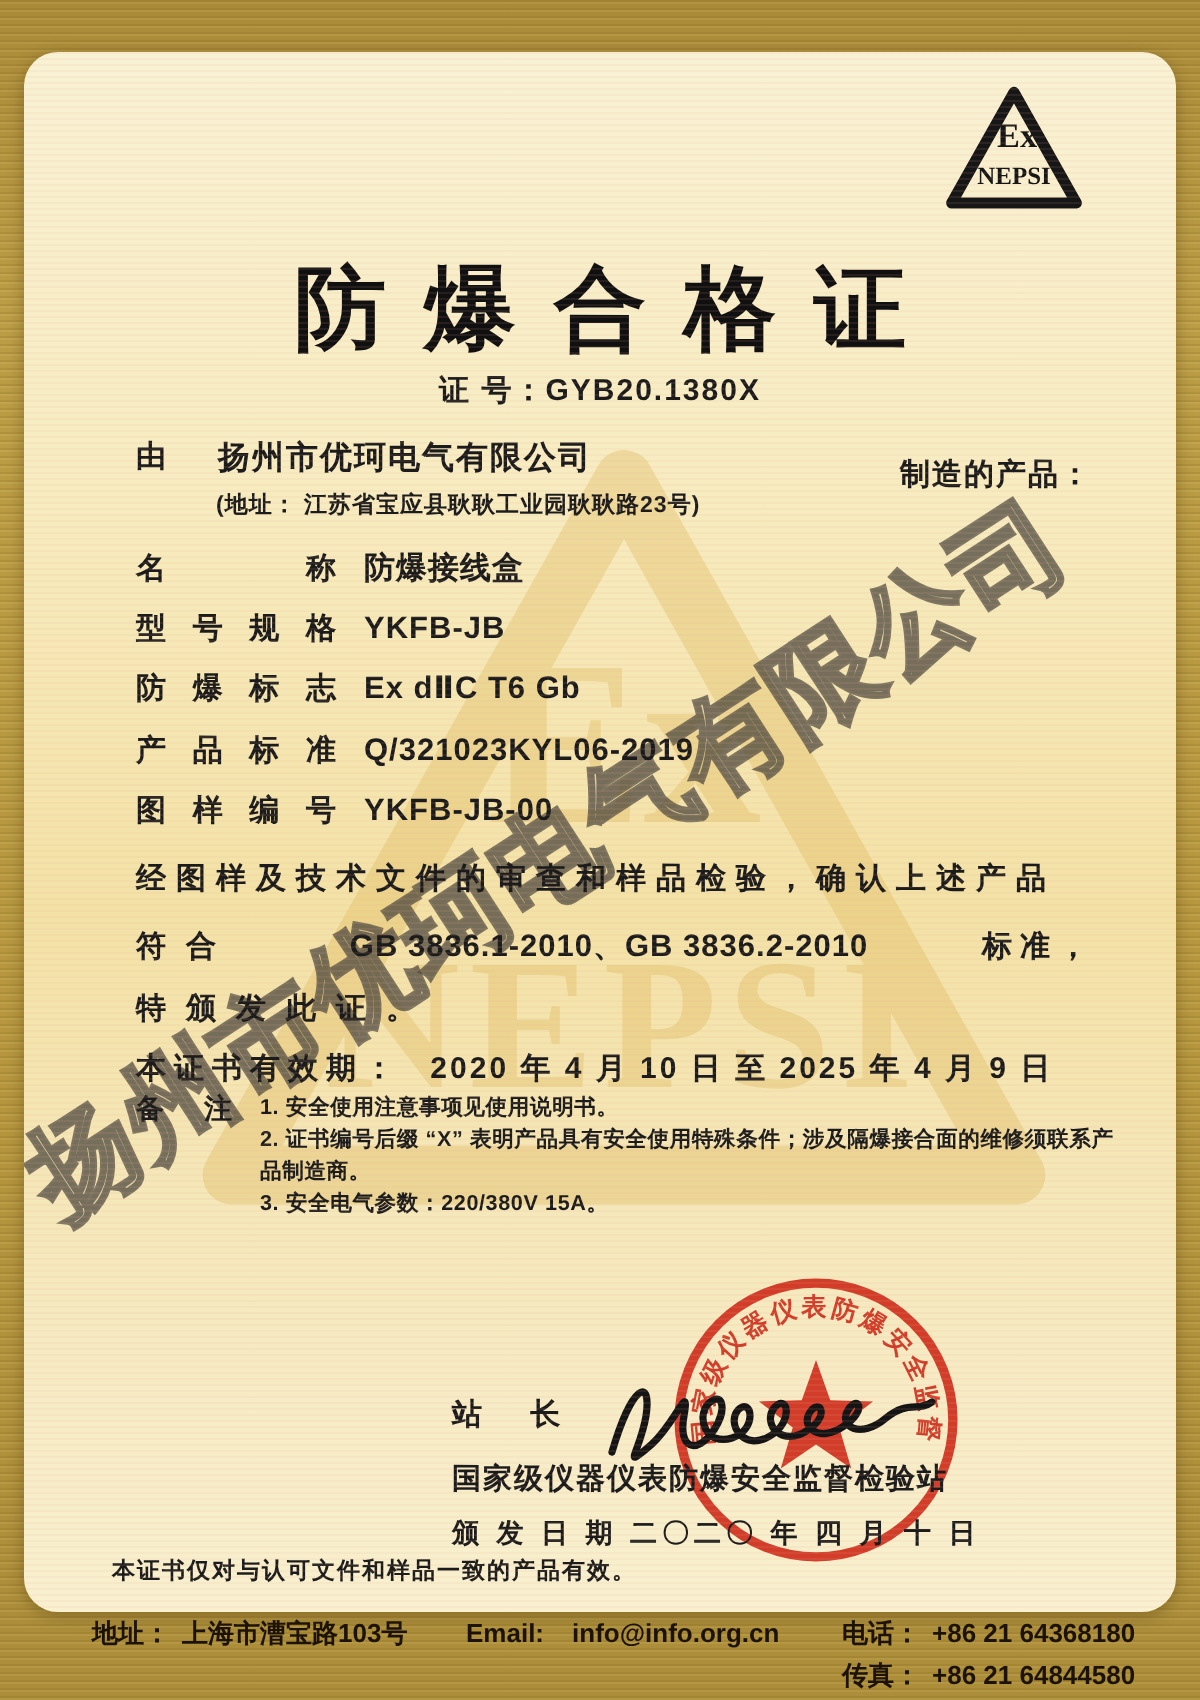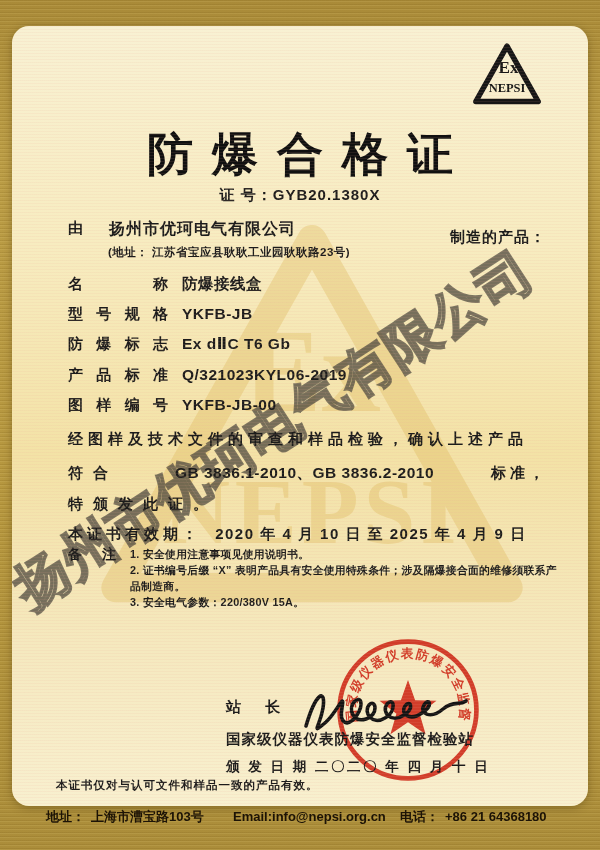--- a/index.html
+++ b/index.html
@@ -57,36 +57,37 @@
   .issuer{left:214px;top:672px;width:320px;}
   .is-head{font-size:15px;letter-spacing:10px;}
   .is-station{margin-top:13px;font-size:14.5px;letter-spacing:1px;}
   .is-date{margin-top:9px;font-size:13.5px;letter-spacing:2.5px;white-space:nowrap;}
   
   .stamp{left:321px;top:609px;opacity:.92;}
   .signature{left:286px;top:648px;}
   .footnote{left:44px;top:752px;font-size:11.5px;letter-spacing:1px;}
   
   .footer-col{position:absolute;top:806px;line-height:21px;font-size:13px;color:#1c1306;white-space:nowrap;}
-  .fc1{left:46px;} .fc2{left:233px;} .fc3{left:400px;}
+  .fc1{left:46px;} .fc2{left:233px;} .fc3{left:421px;}
   .footer-col .lbl{margin-right:6px;}
 </style>
 </head>
 <body>
 
 <div class="stage">
 
   <div class="footer-col fc1">
     <div><span class="lbl">地址：</span><span>上海市漕宝路103号</span></div>
   </div>
   <div class="footer-col fc2">
-    <div><span class="lbl" style="margin-right:0">Email:</span><span>info@nepsi.org.cn</span></div>
+    <div><span class="lbl" style="margin-right:14px">Email:</span><span>info@info.org.cn</span></div>
   </div>
   <div class="footer-col fc3">
     <div><span class="lbl">电话：</span><span>+86 21 64368180</span></div>
+    <div><span class="lbl">传真：</span><span>+86 21 64844580</span></div>
   </div>
 
   <div class="paper">
 
     <svg class="abs wm-triangle" width="490" height="470" viewBox="0 0 100 92">
       <path d="M50,9 L90,80 L10,80 Z" fill="none" stroke="#dcb452" stroke-width="6" stroke-linejoin="round"></path>
       <text x="50" y="44" text-anchor="middle" font-size="24" fill="#dcb452" font-family="Liberation Serif, DejaVu Serif, serif" font-weight="bold">Ex</text>
       <text x="50" y="71" text-anchor="middle" font-size="19" fill="#dcb452" font-family="Liberation Serif, DejaVu Serif, serif" font-weight="bold" letter-spacing="1">NEPSI</text>
     </svg>
 

